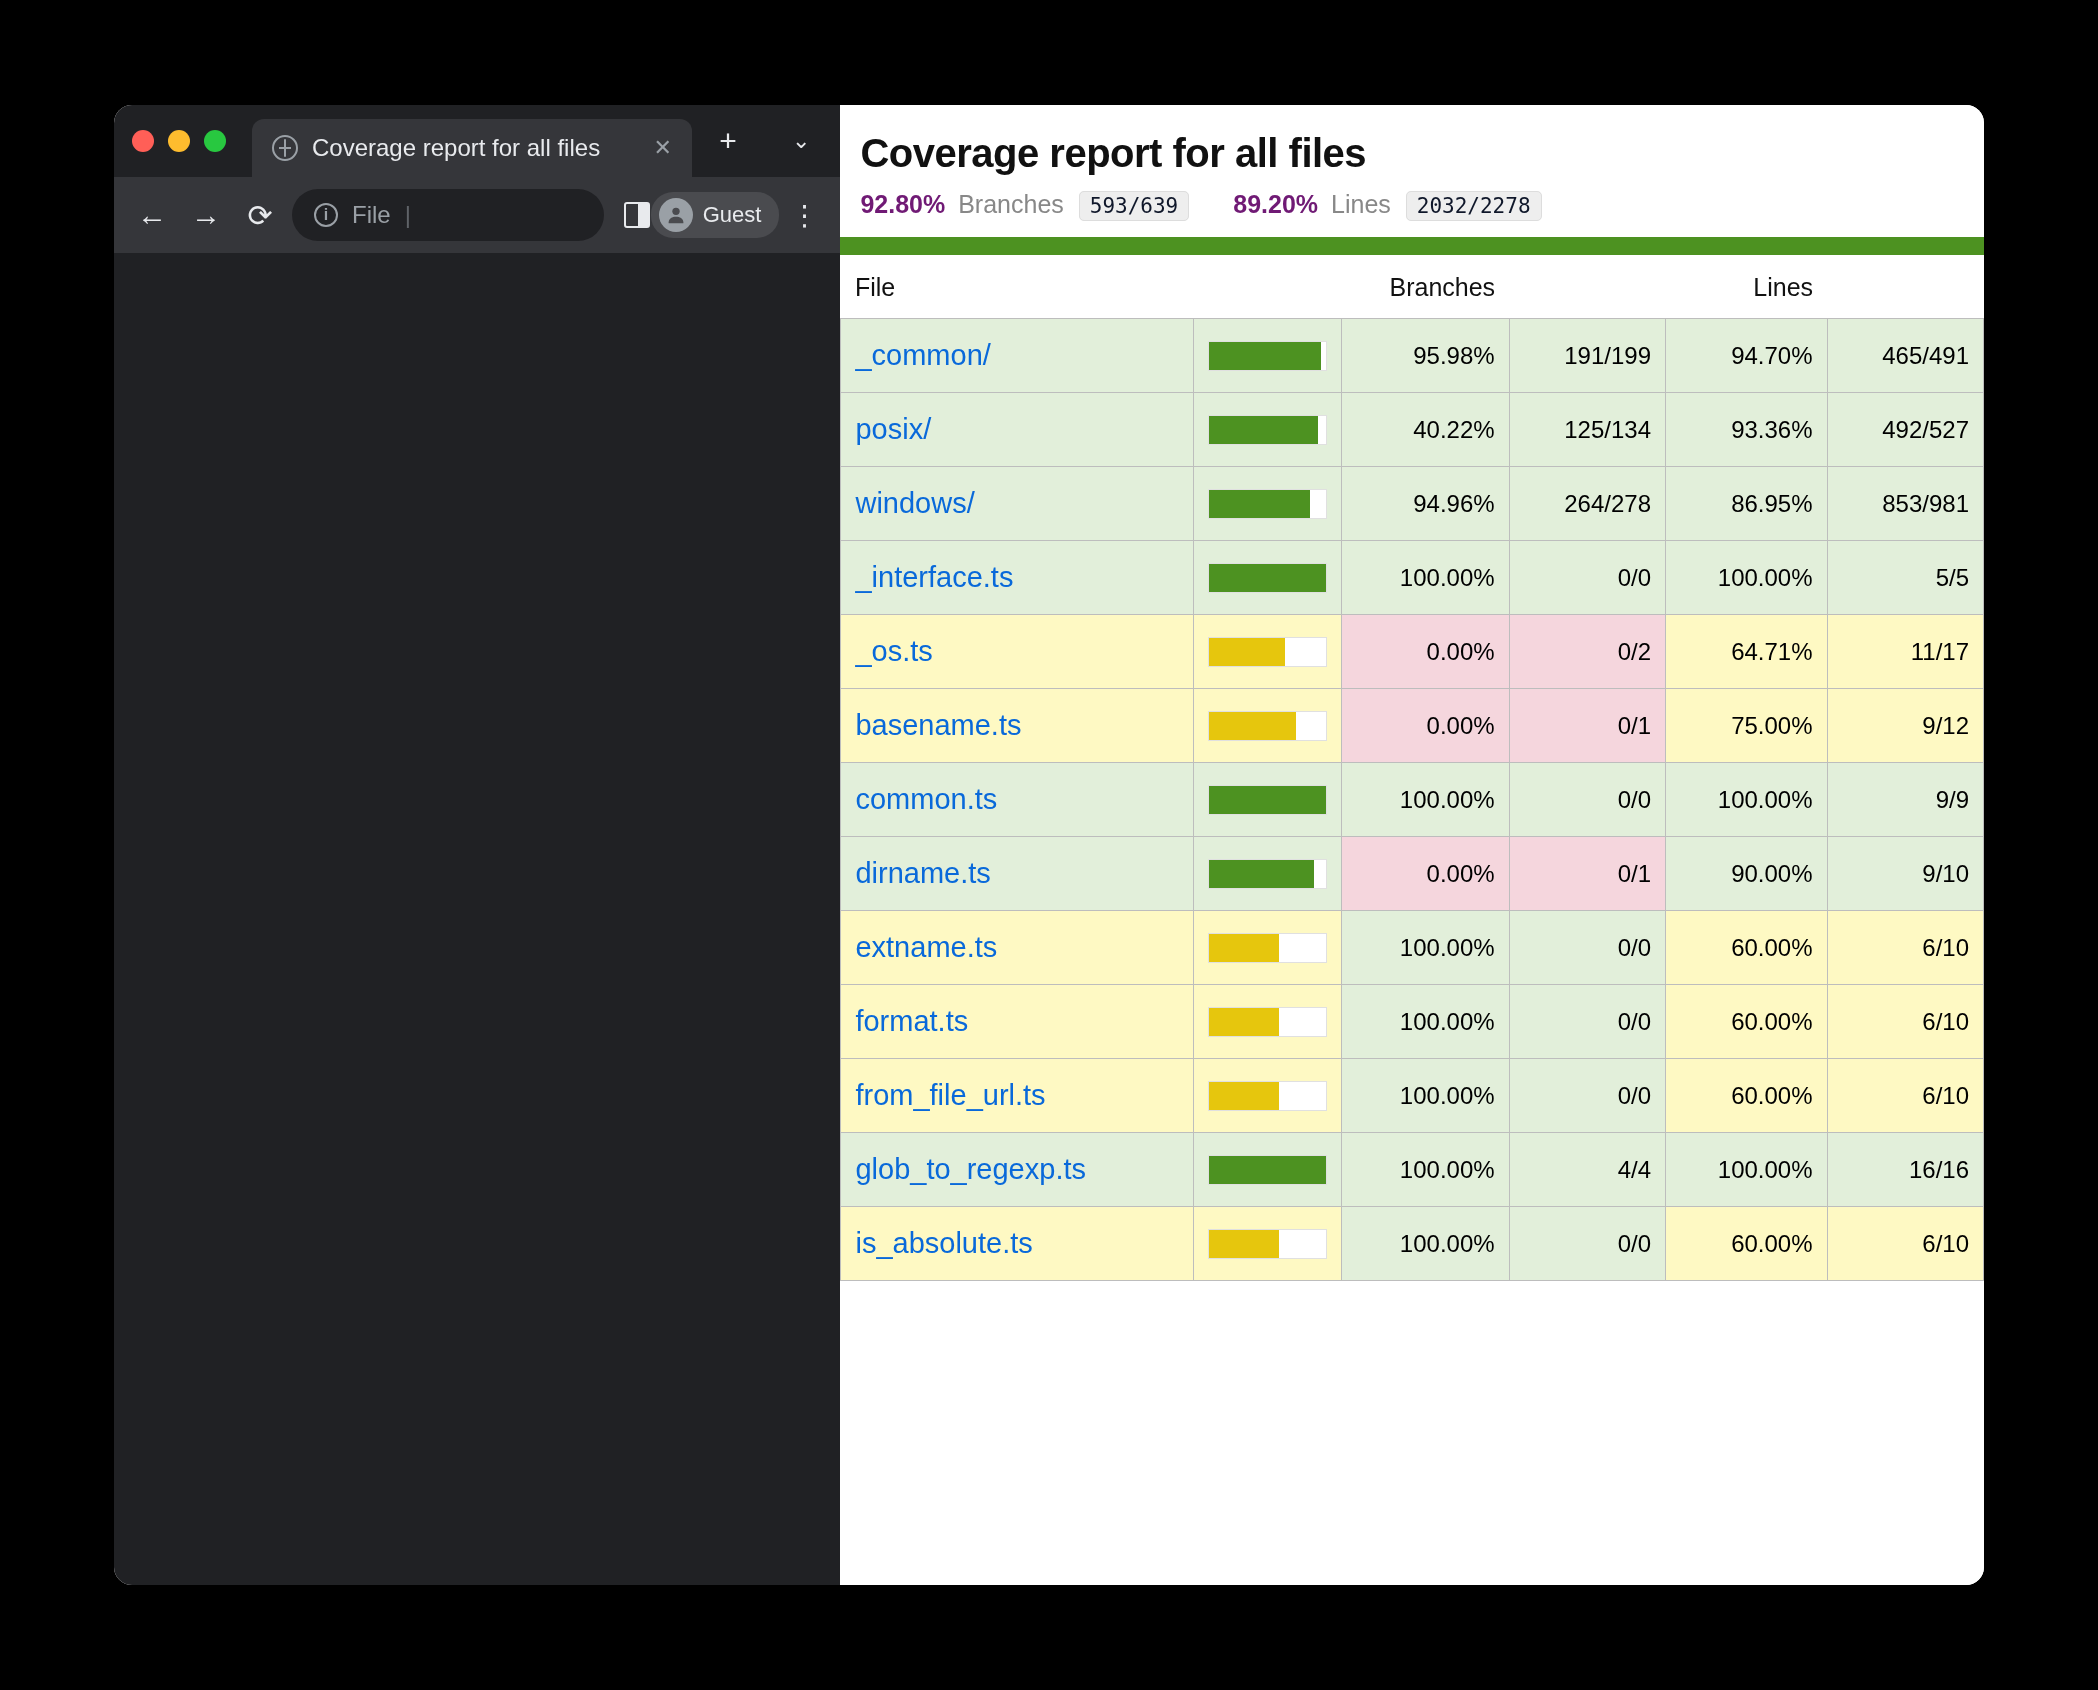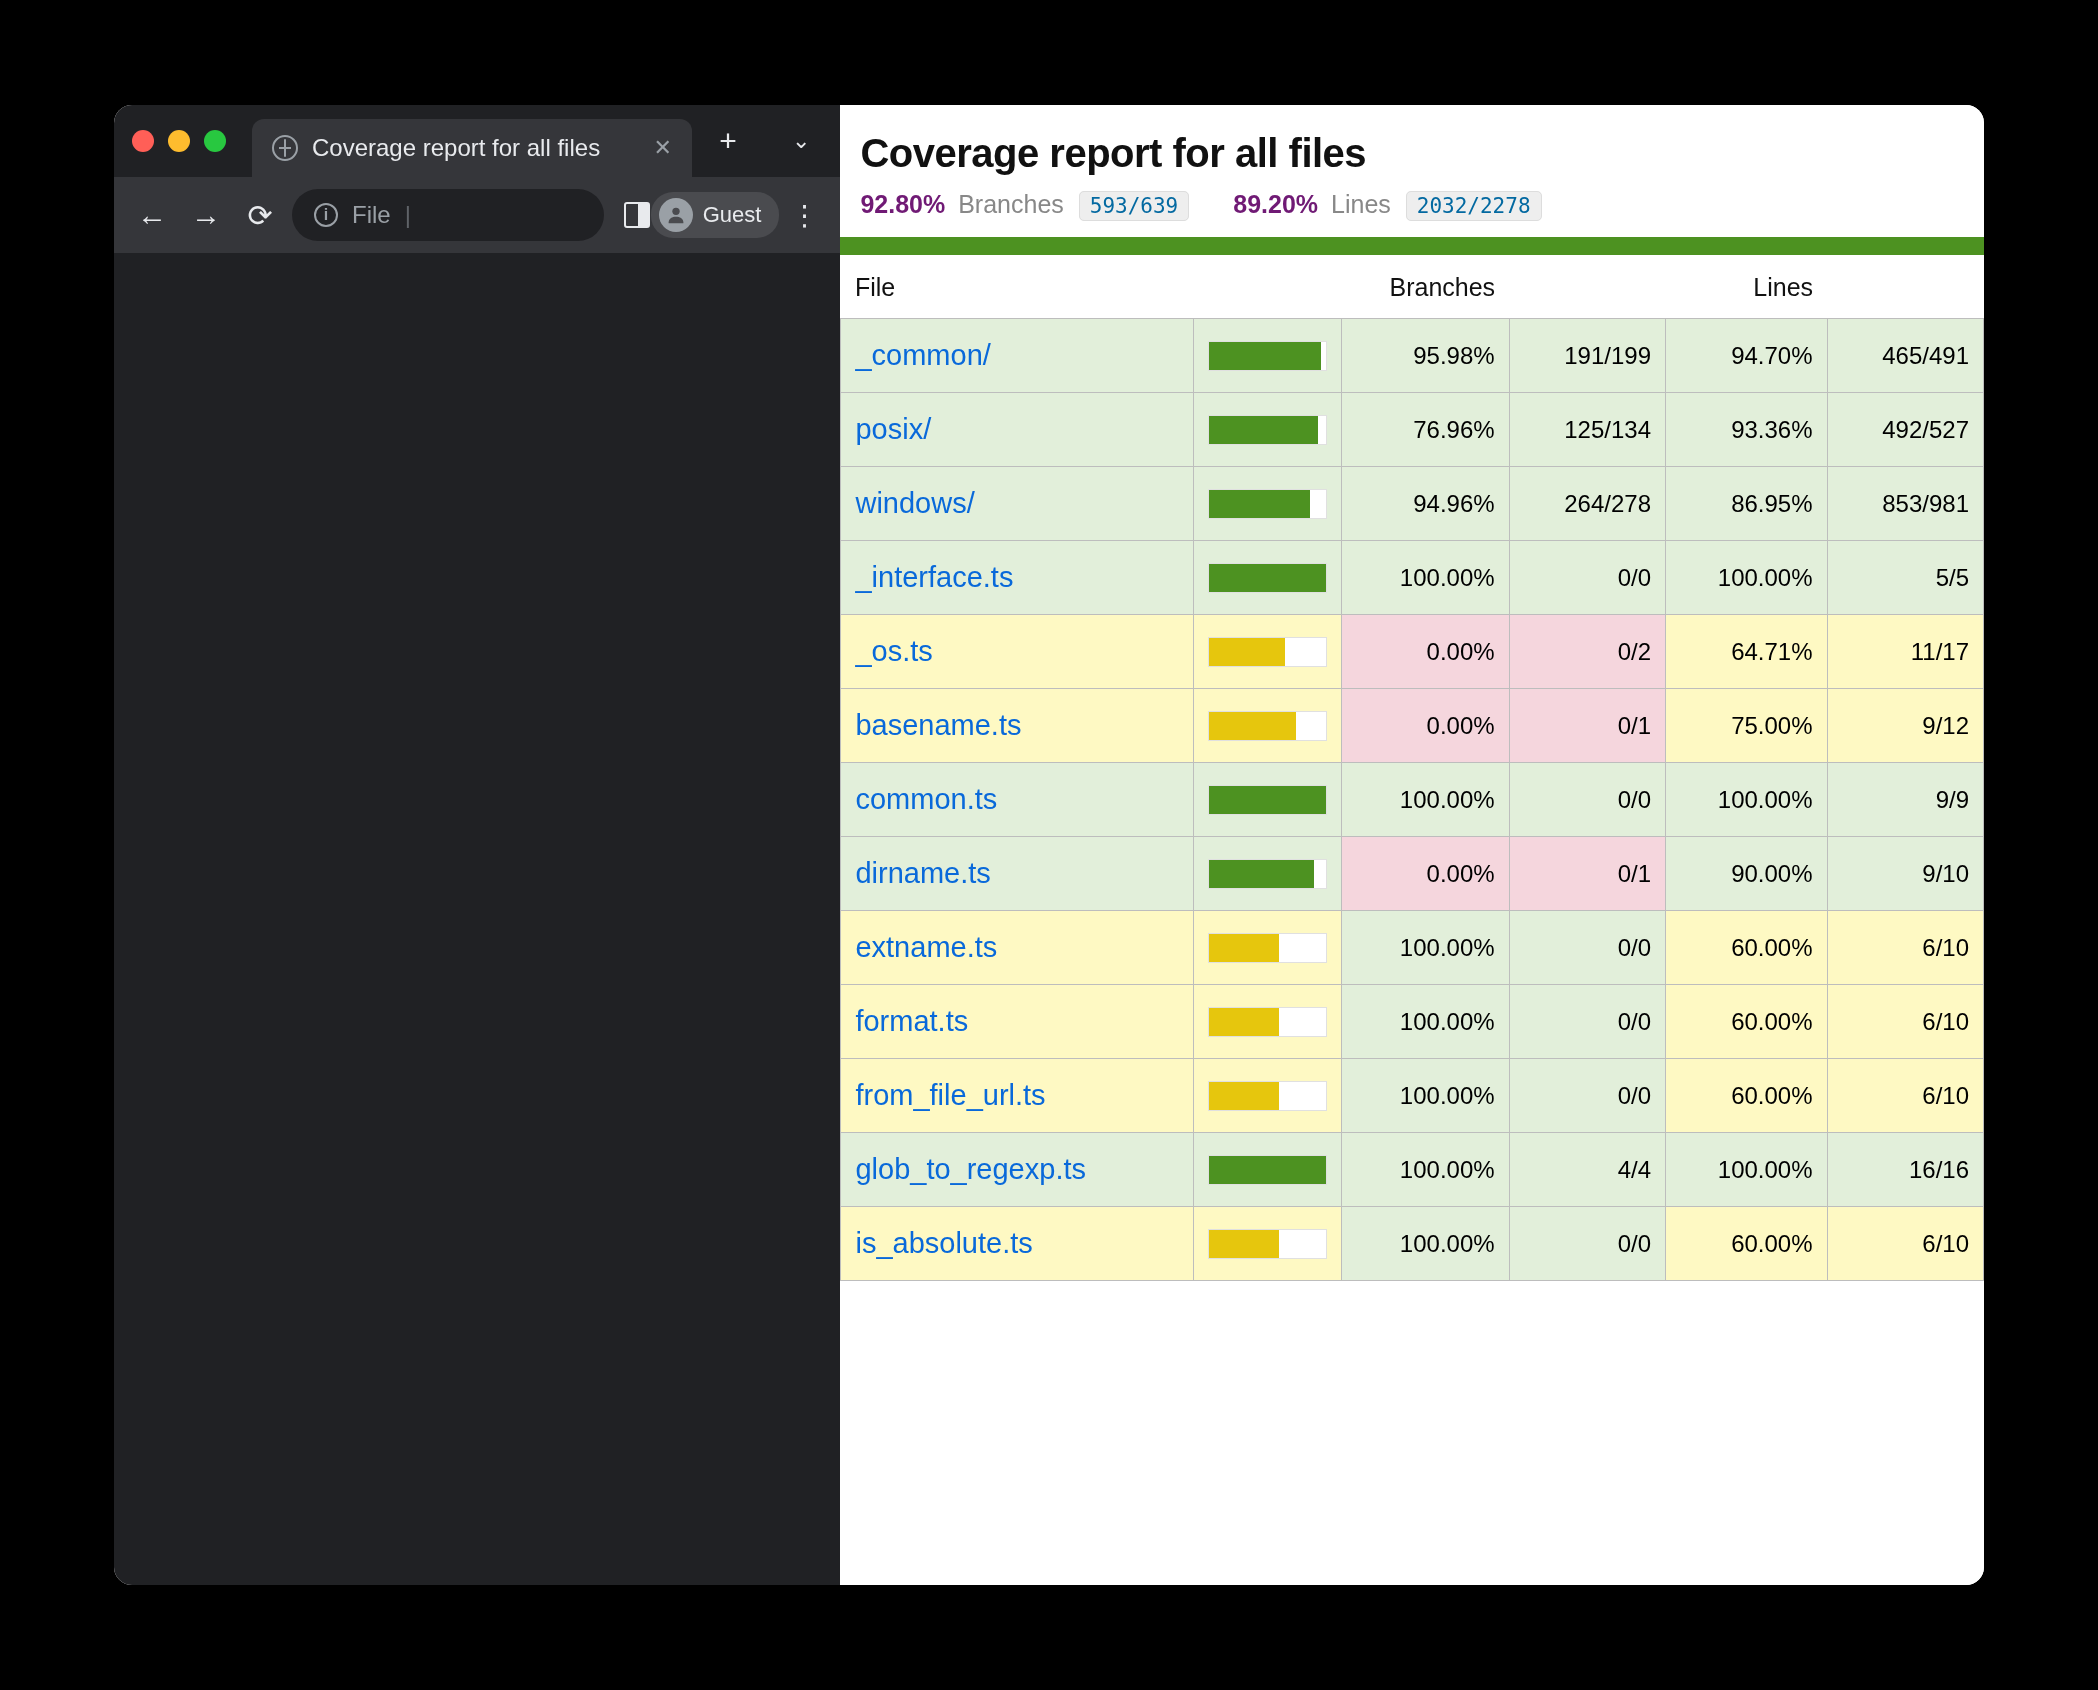--- a/index.html
+++ b/index.html
@@ -97,21 +97,21 @@
     background:#fff;
     overflow:hidden;
     display:flex;
     flex-direction:column;
   }
   .page-header { padding: 26px 20px 18px; }
   .page-title { font-size:40px; font-weight:800; letter-spacing:-0.5px; color:#111; font-family: Helvetica, Arial, sans-serif;}
   .summary { display:flex; gap:44px; margin-top:14px; font-size:25px; align-items:center;}
   .summary .pct { font-weight:700; color:#701a75;}
   .summary .lbl { color:#888; margin-left:6px;}
-  .summary .badge { background:#eee; border:1px solid #ddd; padding:2px 10px; border-radius:5px; font-size:21px; color:#0369a1; font-family: ui-monospace, Menlo, monospace; margin-left:8px;}
+  .summary .badge { background:#eee; border:1px solid #ddd; padding:2px 10px; border-radius:5px; font-size:21px; color:#0f172a; font-family: ui-monospace, Menlo, monospace; margin-left:8px;}
   .green-strip { height:18px; background:#4d9221; width:100%; }
 
   
   table.cov { width:100%; border-collapse:collapse; font-size:24px;}
   table.cov thead th { text-align:left; font-weight:400; color:#111; padding:18px 14px 16px; font-size:25px;}
   table.cov thead th.r { text-align:right; }
   table.cov tbody td { padding: 0 14px; height:74px; border:1px solid #bdbdbd; vertical-align:middle;}
   table.cov tbody td.file { width:520px; }
   table.cov tbody td.file a { color:#0969da; text-decoration:none; font-size:29px;}
   table.cov tbody td.barcell { width:360px; }
@@ -212,21 +212,21 @@
             <td class="num bg-green">94.70%</td>
             <td class="num bg-green">465/491</td>
           </tr>
           <tr>
             <td class="file bg-green"><a href="#">posix/</a></td>
             <td class="barcell bg-green">
               <div class="bar">
                 <div class="fill green" style="width: 93%;"></div>
               </div>
             </td>
-            <td class="num bg-green">76.96%</td>
+            <td class="num bg-green">40.22%</td>
             <td class="num bg-green">125/134</td>
             <td class="num bg-green">93.36%</td>
             <td class="num bg-green">492/527</td>
           </tr>
           <tr>
             <td class="file bg-green"><a href="#">windows/</a></td>
             <td class="barcell bg-green">
               <div class="bar">
                 <div class="fill green" style="width: 87%;"></div>
               </div>

